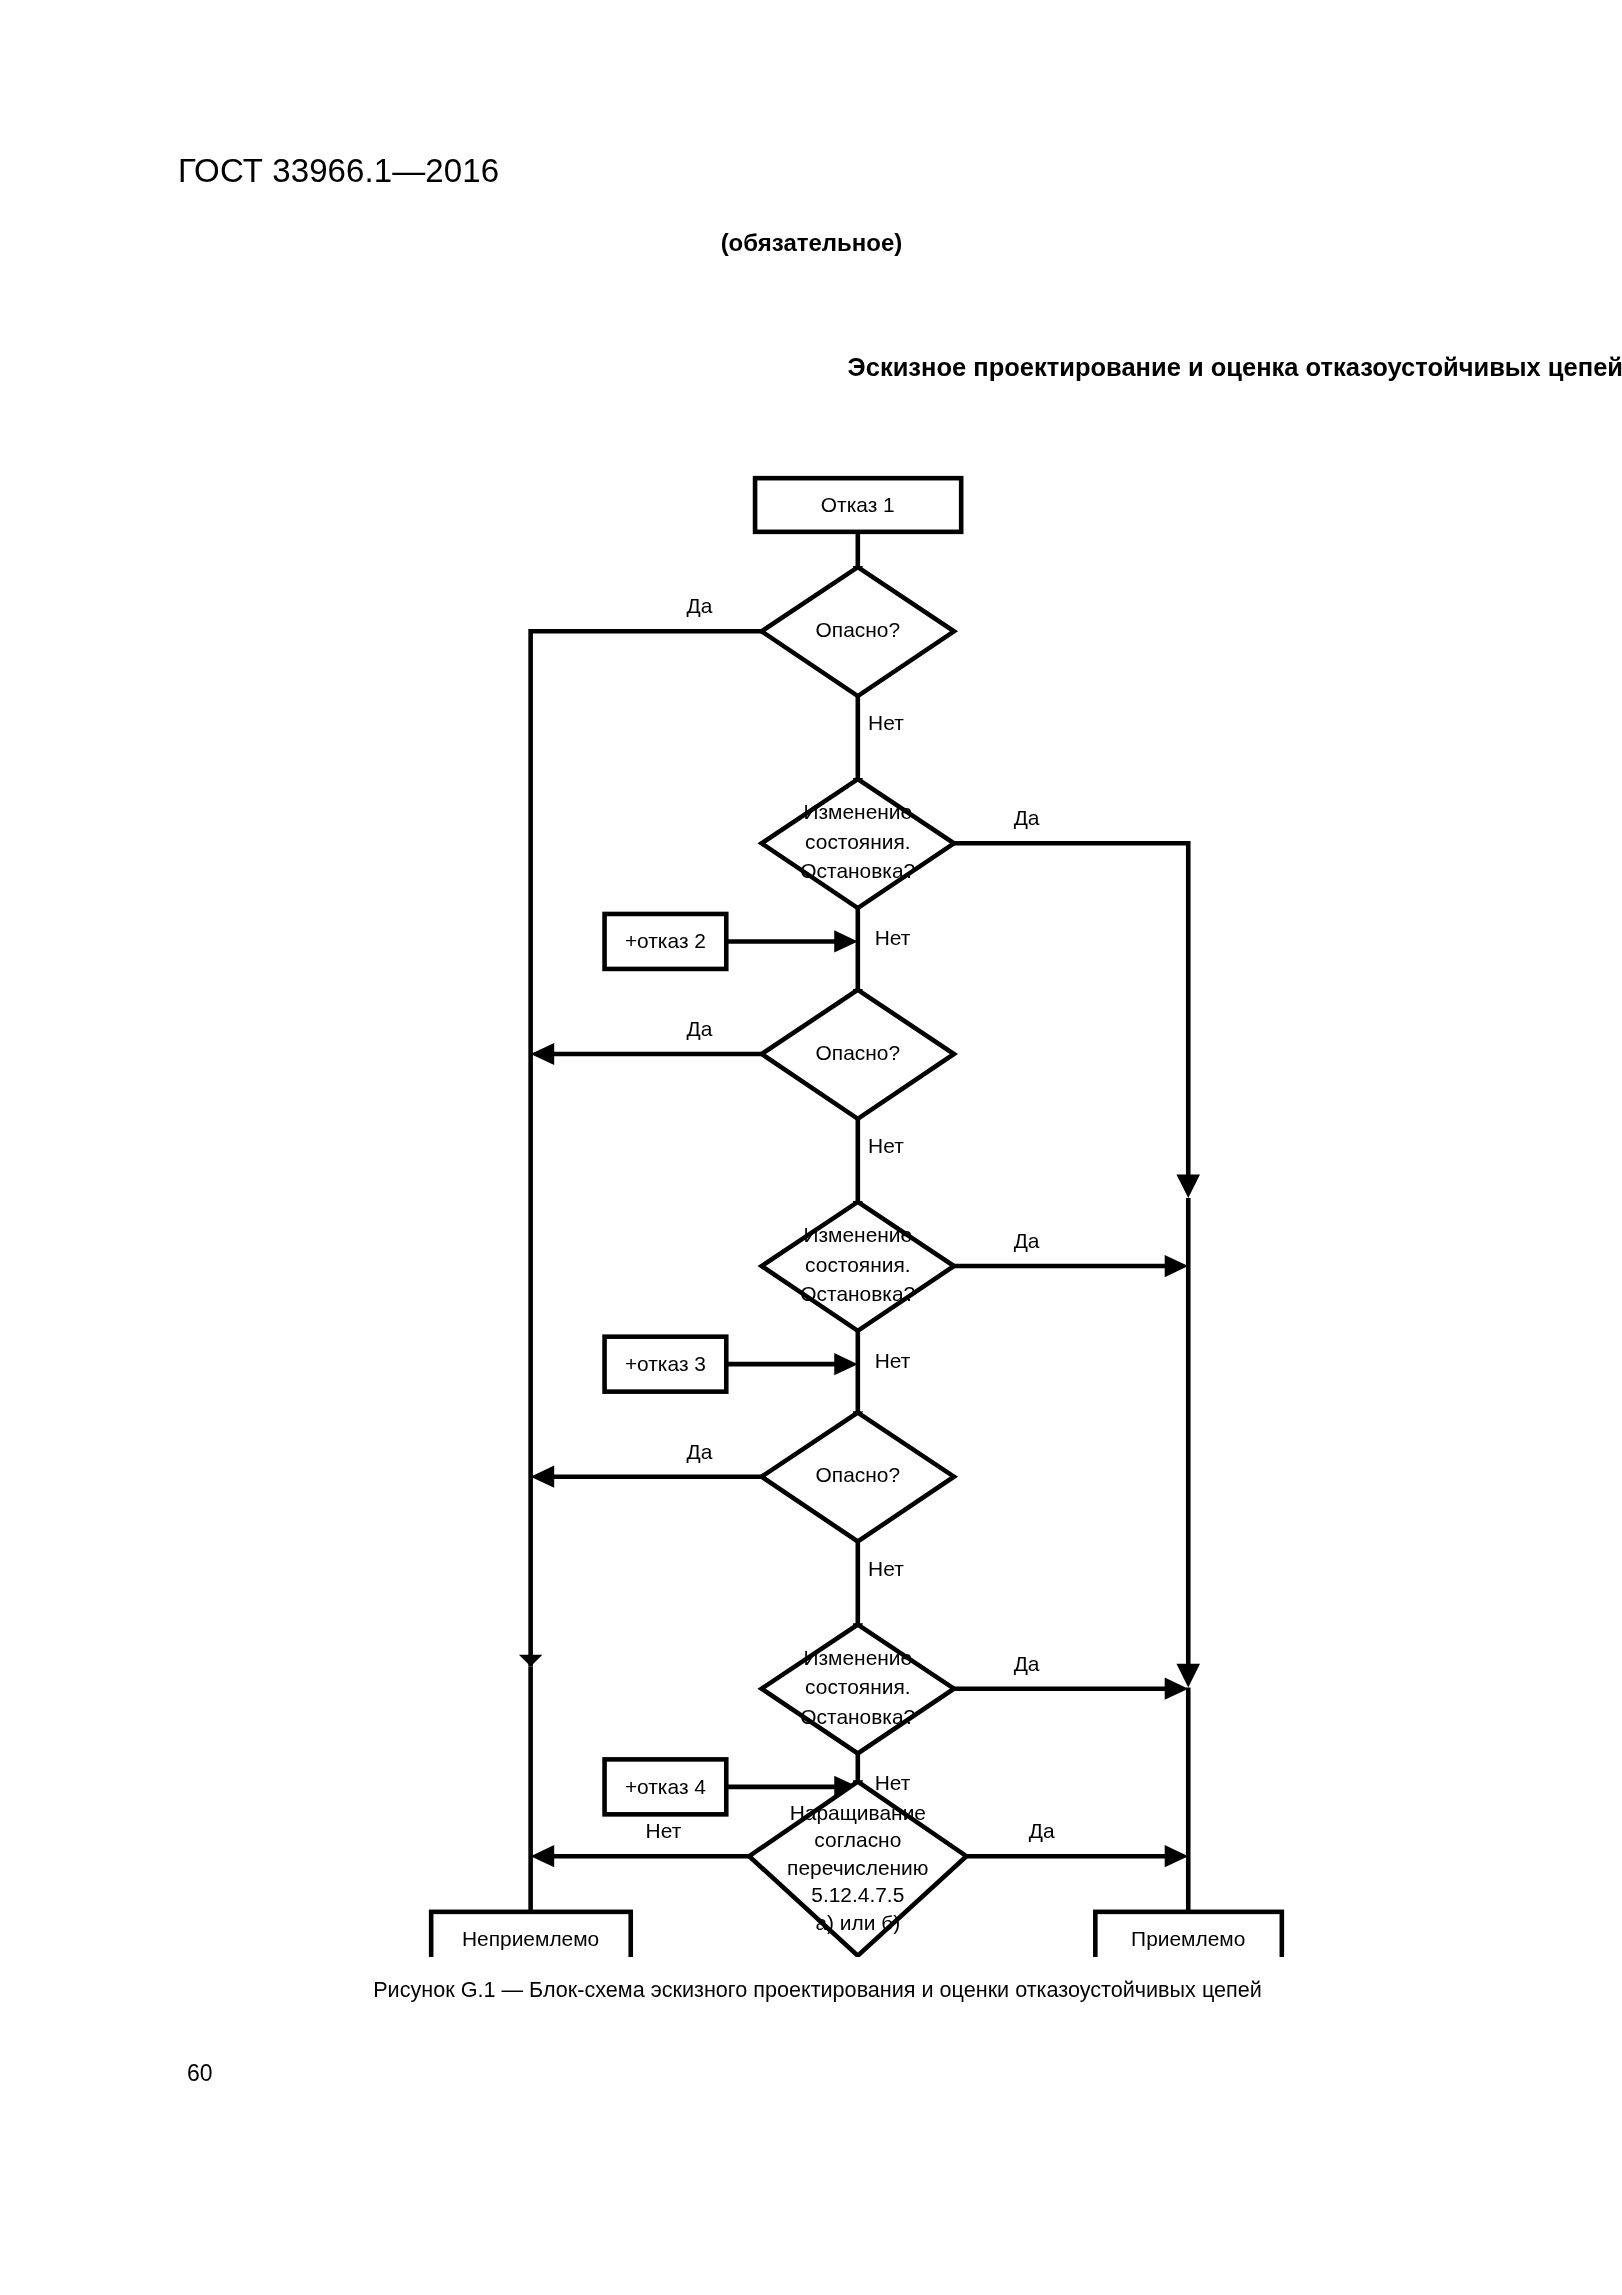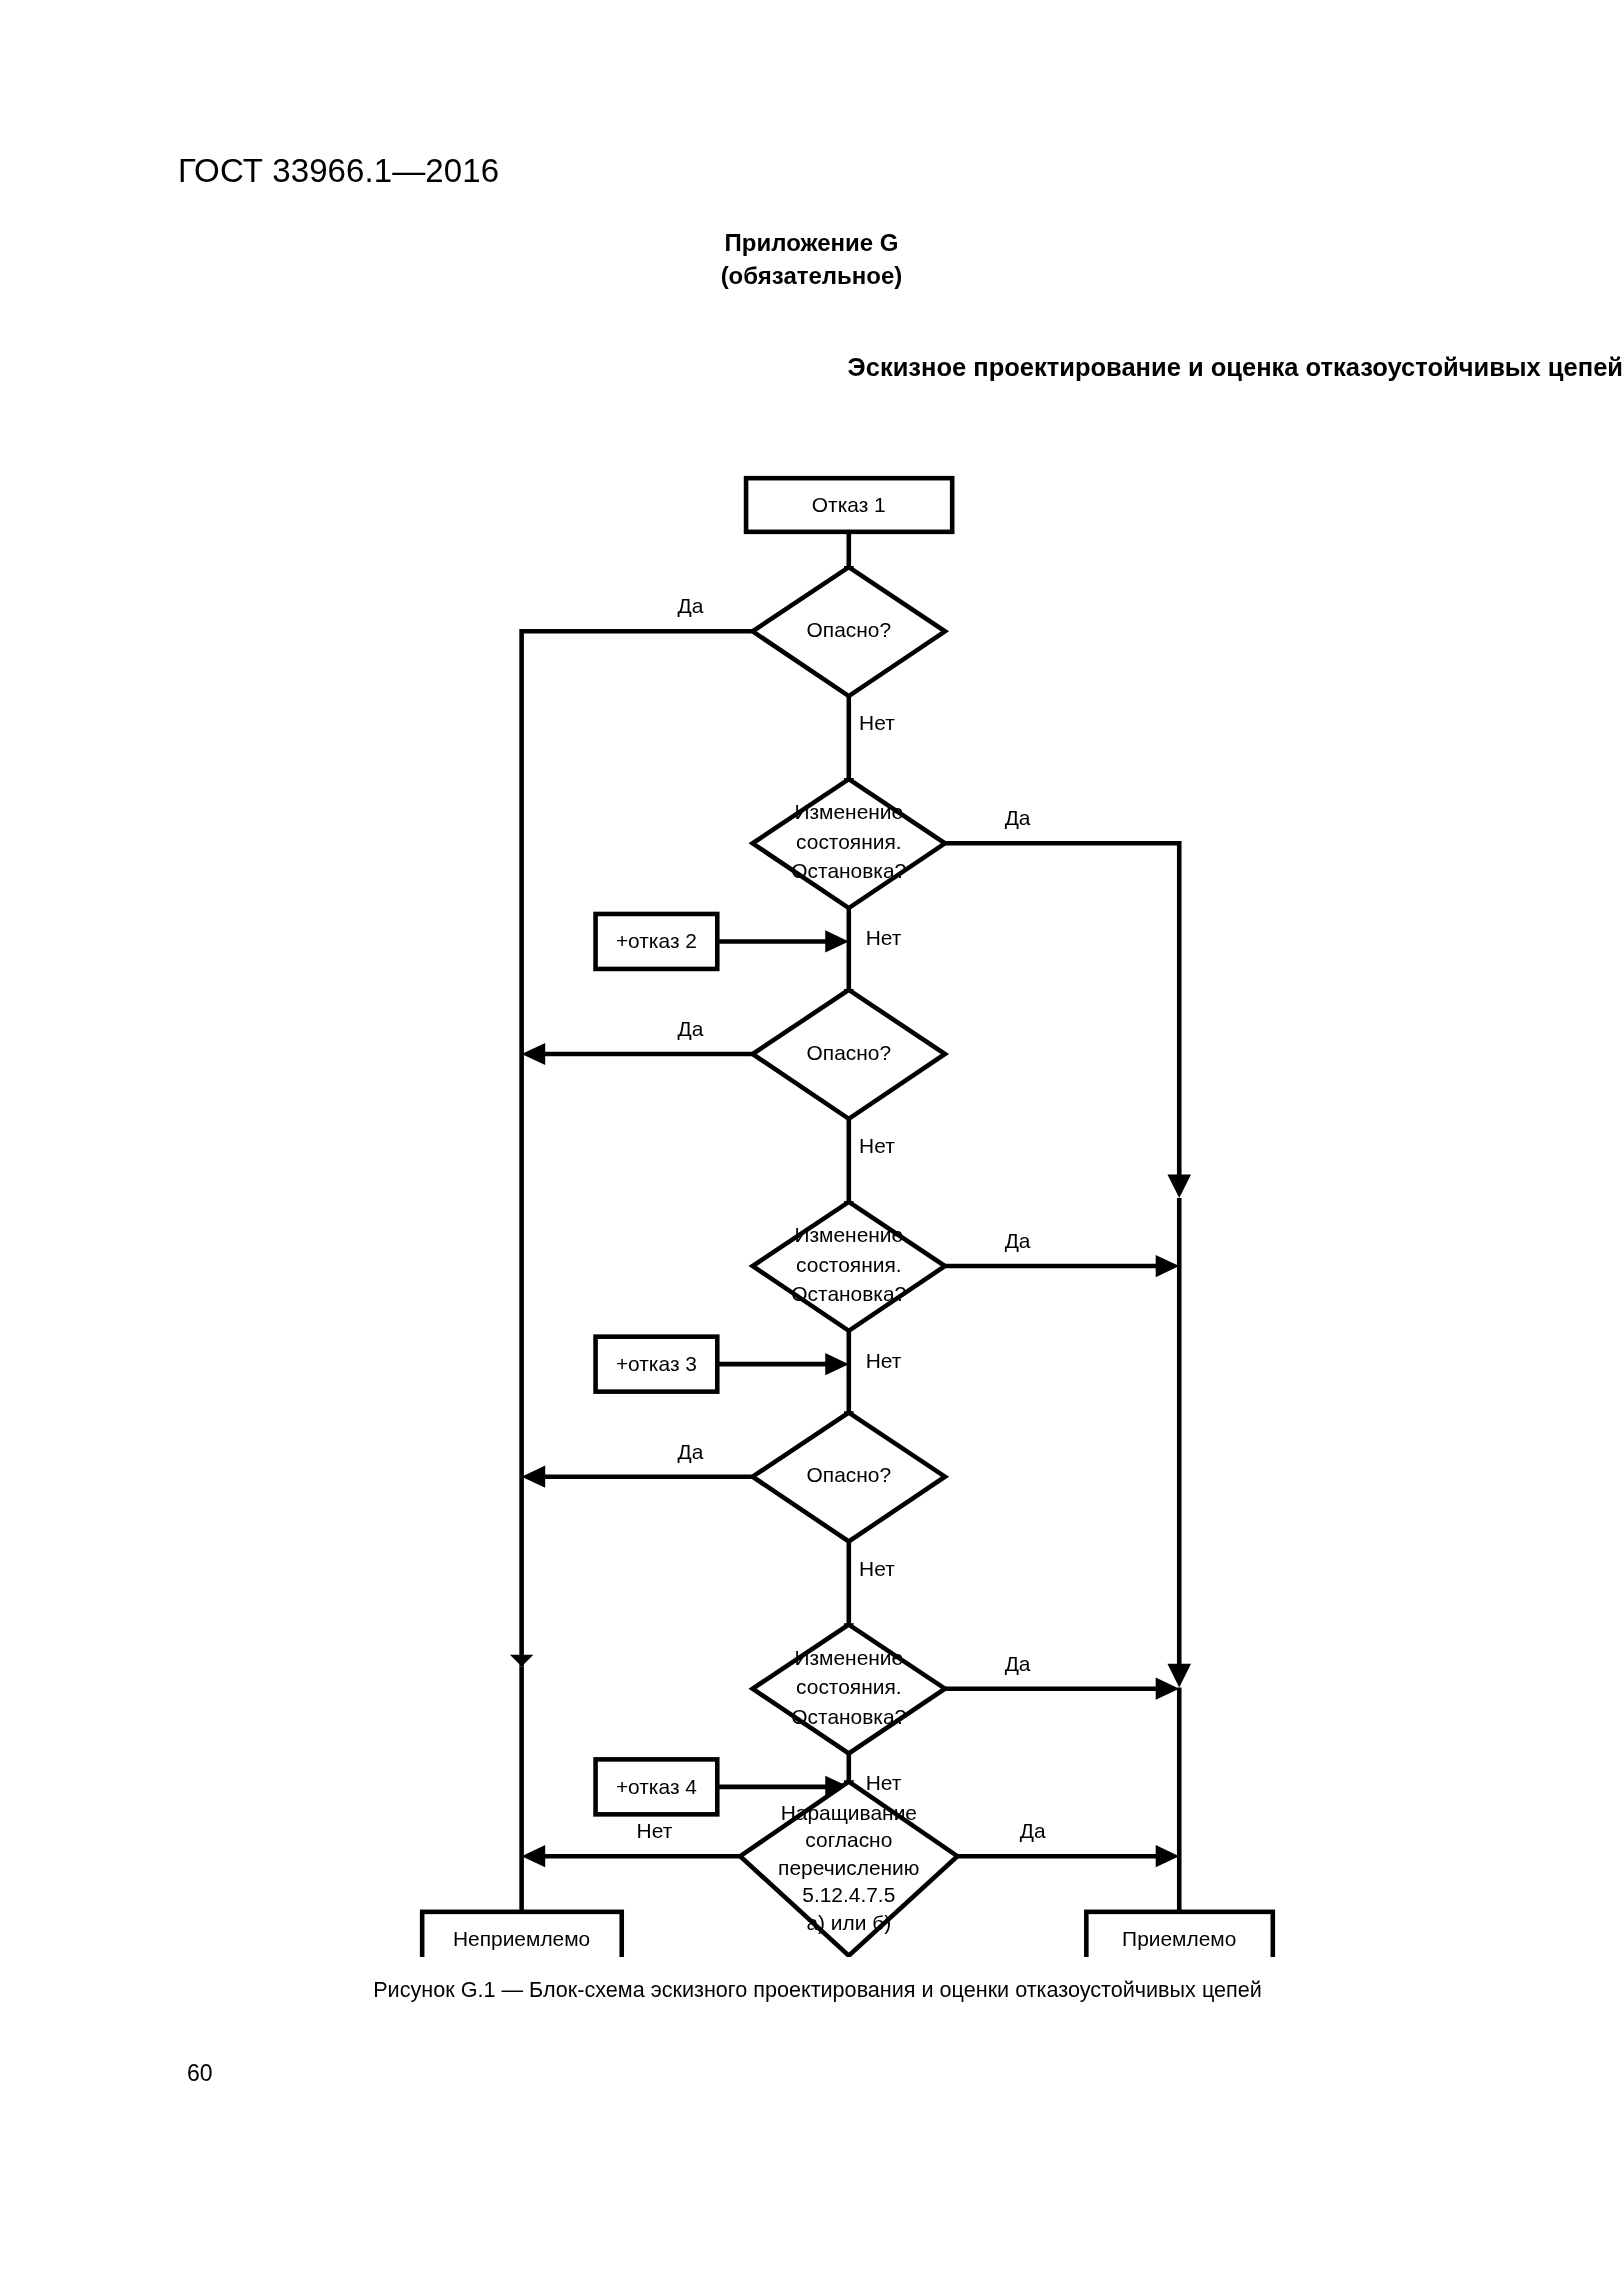--- a/index.html
+++ b/index.html
@@ -61,20 +61,21 @@
     white-space: nowrap;
   }
 
   
   .figure-wrap {
     position: absolute;
     left: 0;
     top: 452px;
     width: 1426px;
     height: 1505px;
+    padding-left: 9px;
   }
   .figure-svg {
     display: block;
     width: 1623px;
     height: 1505px;
   }
 
   
   .figure-caption {
     position: absolute;
@@ -122,21 +123,20 @@
   }
 </style>
 </head>
 <body>
 
 <div class="page">
 
   <div class="running-head">ГОСТ 33966.1—2016</div>
 
   <div class="annex-block">
-    <div class="annex-line">Приложение G</div>
     <div class="annex-line">(обязательное)</div>
   </div>
 
   <div class="annex-title">Эскизное проектирование и оценка отказоустойчивых цепей</div>
 
   <div class="figure-wrap">
     <svg class="figure-svg" viewBox="0 0 2480 2300" xmlns="http://www.w3.org/2000/svg">
       <defs>
         <marker id="arrow-down" markerWidth="16" markerHeight="16" refX="2" refY="8" orient="auto" markerUnits="userSpaceOnUse">
           <path d="M 0 0 L 18 8 L 0 16 z" fill="#000000"></path>

